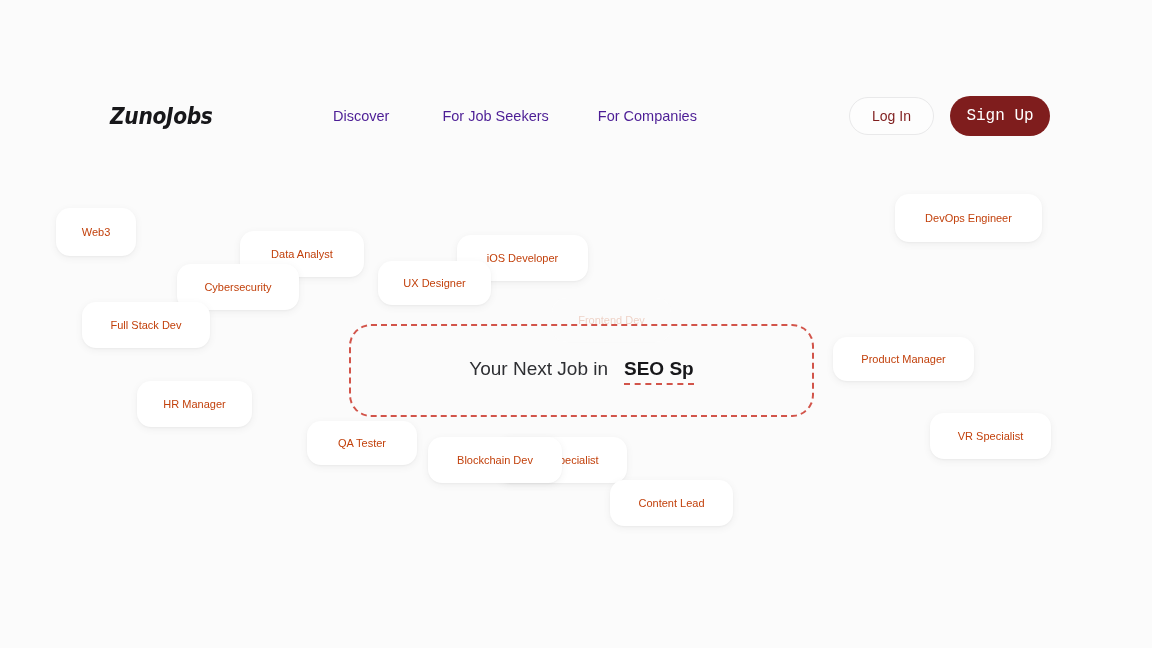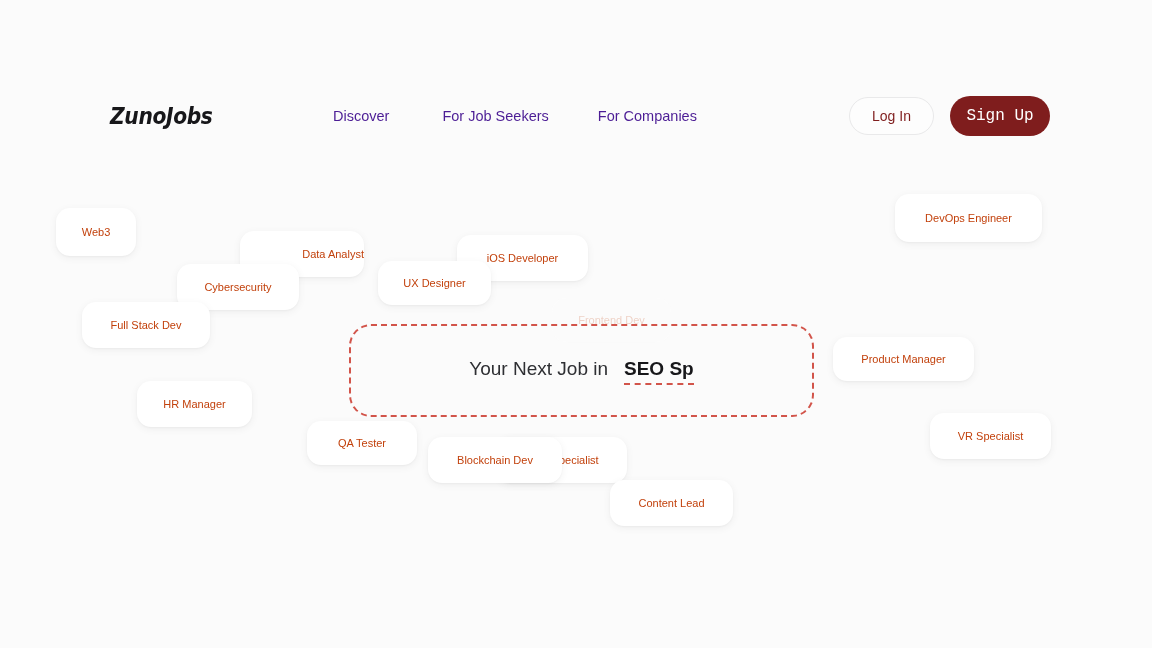--- a/index.html
+++ b/index.html
@@ -195,21 +195,21 @@
       <button class="btn-signup">Sign Up</button>
     </div>
   </div>
 
   <div class="hero">
 
     <div id="tag-cloud">
         <div class="tag" style="left: 56px; top: 208px; width: 80px; height: 48px;">
           <span>Web3</span>
         </div>
-        <div class="tag" style="left: 240px; top: 231px; width: 124px; height: 46px; justify-content: flex-end;">
+        <div class="tag" style="left: 240px; top: 231px; width: 124px; height: 46px;">
           <span>Data Analyst</span>
         </div>
         <div class="tag" style="left: 177px; top: 264px; width: 122px; height: 46px;">
           <span>Cybersecurity</span>
         </div>
         <div class="tag" style="left: 82px; top: 302px; width: 128px; height: 46px;">
           <span>Full Stack Dev</span>
         </div>
         <div class="tag" style="left: 457px; top: 235px; width: 131px; height: 46px;">
           <span>iOS Developer</span>

